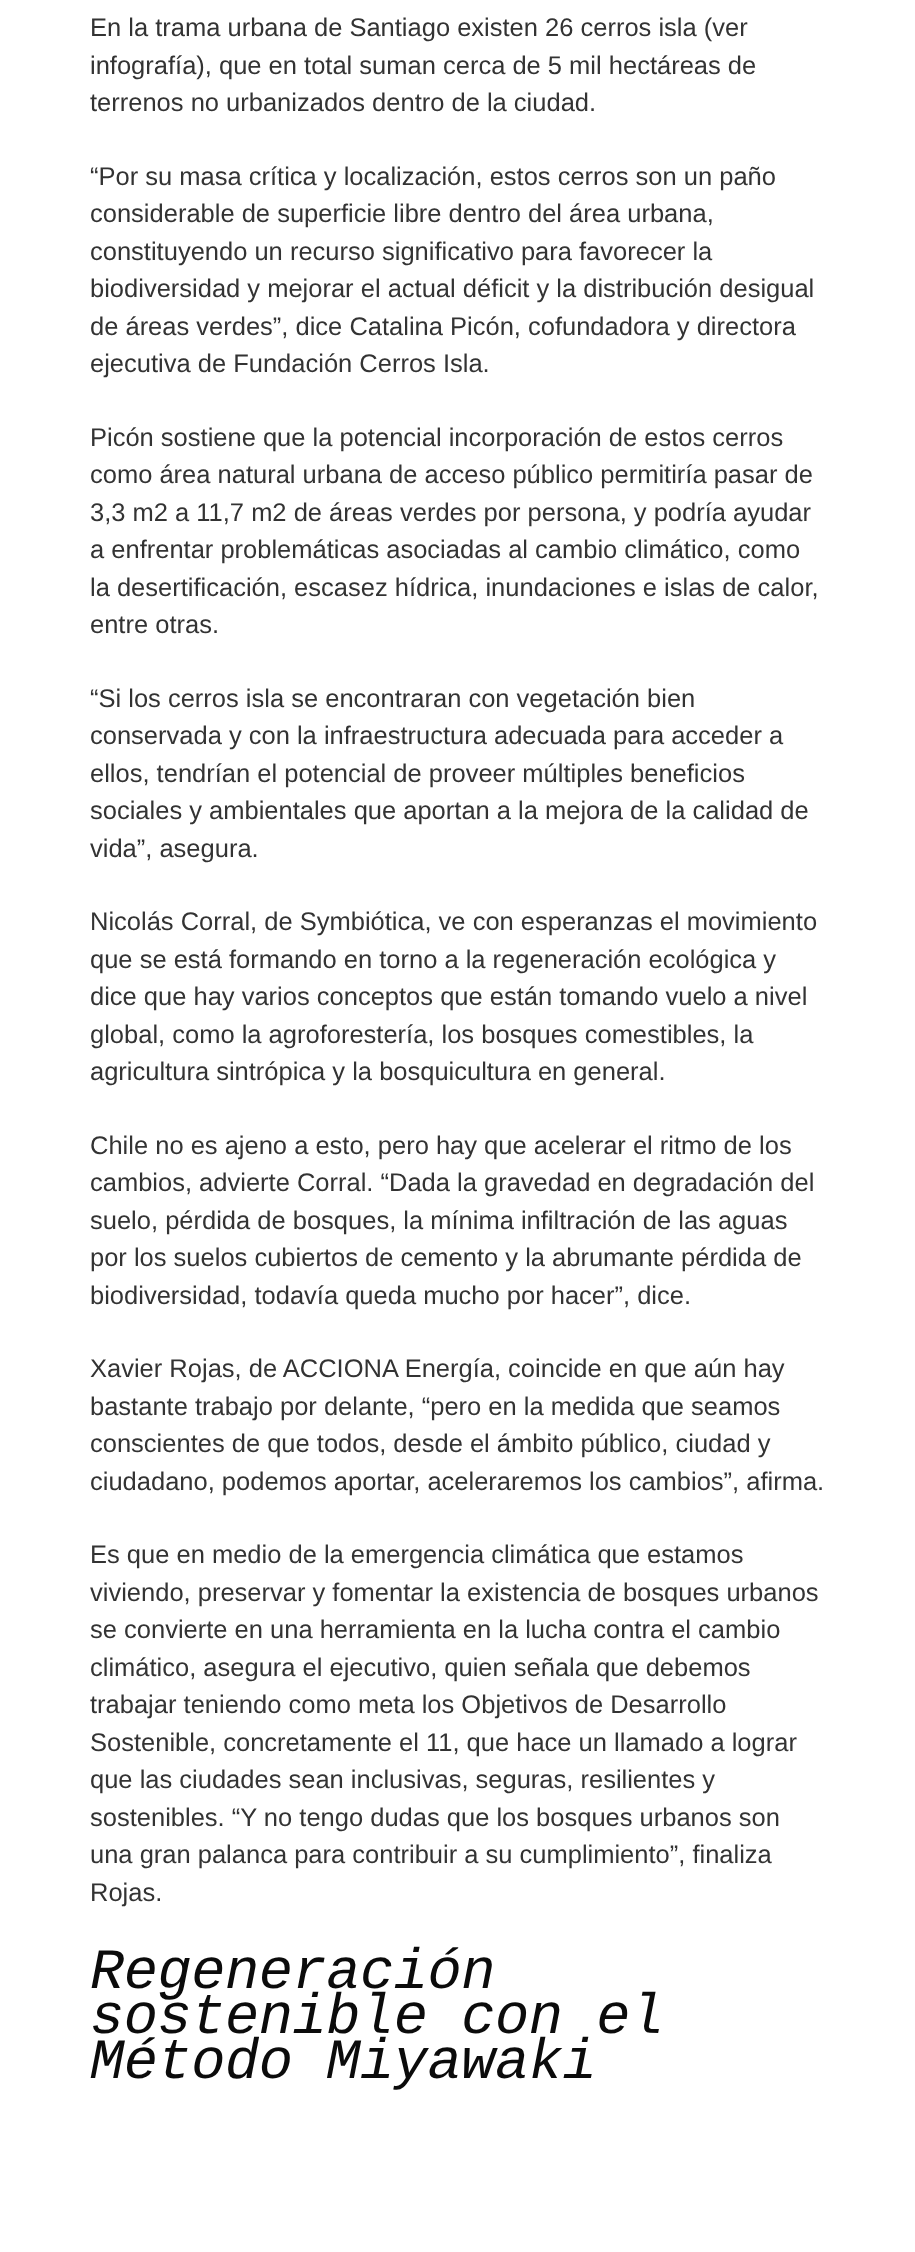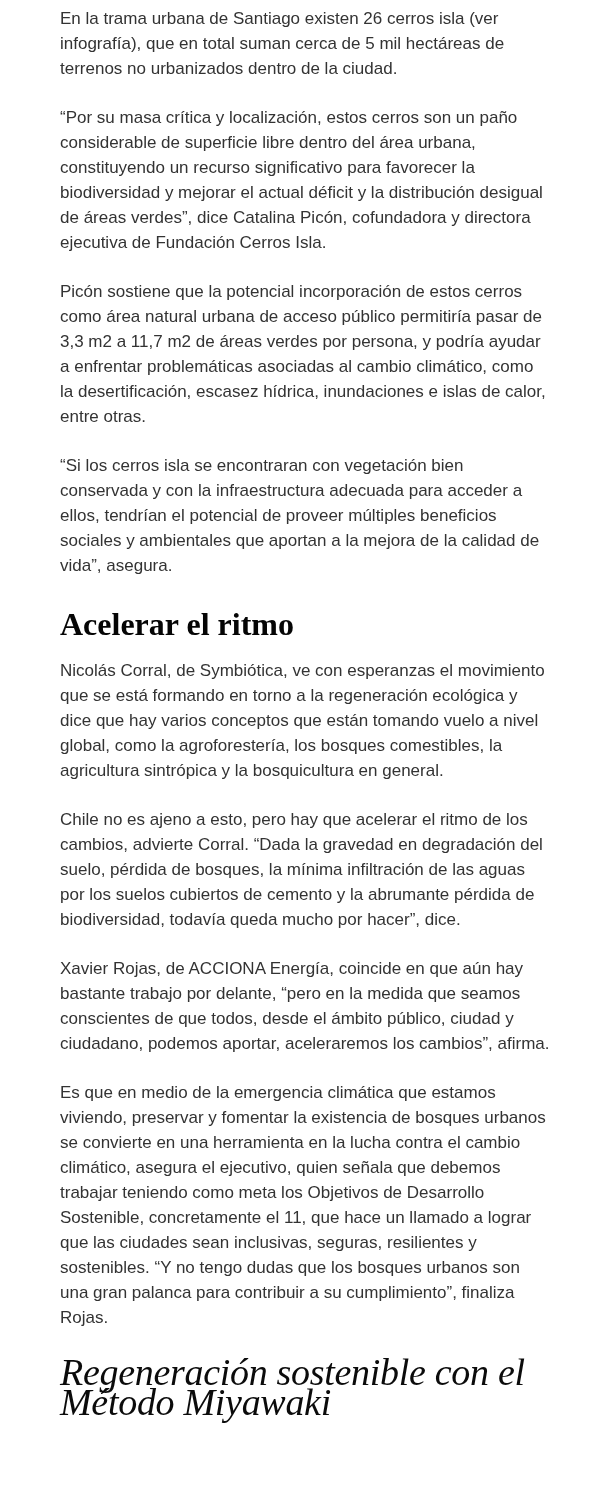--- a/index.html
+++ b/index.html
@@ -31,21 +31,21 @@
     font-family: "Liberation Serif", "DejaVu Serif", serif;
     font-weight: 700;
     font-style: normal;
     font-size: 32px;
     line-height: 40px;
     color: #050505;
     margin: 26px 0 14px 0;
     letter-spacing: 0;
   }
   .italic-heading {
-    font-family: Liberation Serif, serif;
+    font-family: Liberation Mono, monospace;
     font-weight: 400;
     font-style: italic;
     font-size: 38px;
     line-height: 30px;
     color: #0b0b0b;
     margin: 27px 0 0 0;
     letter-spacing: -0.3px;
   }
 </style>
 </head>
@@ -55,21 +55,20 @@
   <article class="article">
 
     <p class="body-p">En la trama urbana de Santiago existen 26 cerros isla (ver infografía), que en total suman cerca de 5 mil hectáreas de terrenos no urbanizados dentro de la ciudad.</p>
 
     <p class="body-p">“Por su masa crítica y localización, estos cerros son un paño considerable de superficie libre dentro del área urbana, constituyendo un recurso significativo para favorecer la biodiversidad y mejorar el actual déficit y la distribución desigual de áreas verdes”, dice Catalina Picón, cofundadora y directora ejecutiva de Fundación Cerros Isla.</p>
 
     <p class="body-p">Picón sostiene que la potencial incorporación de estos cerros como área natural urbana de acceso público permitiría pasar de 3,3 m2 a 11,7 m2 de áreas verdes por persona, y podría ayudar a enfrentar problemáticas asociadas al cambio climático, como la desertificación, escasez hídrica, inundaciones e islas de calor, entre otras.</p>
 
     <p class="body-p">“Si los cerros isla se encontraran con vegetación bien conservada y con la infraestructura adecuada para acceder a ellos, tendrían el potencial de proveer múltiples beneficios sociales y ambientales que aportan a la mejora de la calidad de vida”, asegura.</p>
 
-    <h2 class="section-heading">Acelerar el ritmo</h2>
 
     <p class="body-p">Nicolás Corral, de Symbiótica, ve con esperanzas el movimiento que se está formando en torno a la regeneración ecológica y dice que hay varios conceptos que están tomando vuelo a nivel global, como la agroforestería, los bosques comestibles, la agricultura sintrópica y la bosquicultura en general.</p>
 
     <p class="body-p">Chile no es ajeno a esto, pero hay que acelerar el ritmo de los cambios, advierte Corral. “Dada la gravedad en degradación del suelo, pérdida de bosques, la mínima infiltración de las aguas por los suelos cubiertos de cemento y la abrumante pérdida de biodiversidad, todavía queda mucho por hacer”, dice.</p>
 
     <p class="body-p">Xavier Rojas, de ACCIONA Energía, coincide en que aún hay bastante trabajo por delante, “pero en la medida que seamos conscientes de que todos, desde el ámbito público, ciudad y ciudadano, podemos aportar, aceleraremos los cambios”, afirma.</p>
 
     <p class="body-p">Es que en medio de la emergencia climática que estamos viviendo, preservar y fomentar la existencia de bosques urbanos se convierte en una herramienta en la lucha contra el cambio climático, asegura el ejecutivo, quien señala que debemos trabajar teniendo como meta los Objetivos de Desarrollo Sostenible, concretamente el 11, que hace un llamado a lograr que las ciudades sean inclusivas, seguras, resilientes y sostenibles. “Y no tengo dudas que los bosques urbanos son una gran palanca para contribuir a su cumplimiento”, finaliza Rojas.</p>
 
     <h2 class="italic-heading">Regeneración sostenible con el Método Miyawaki</h2>

